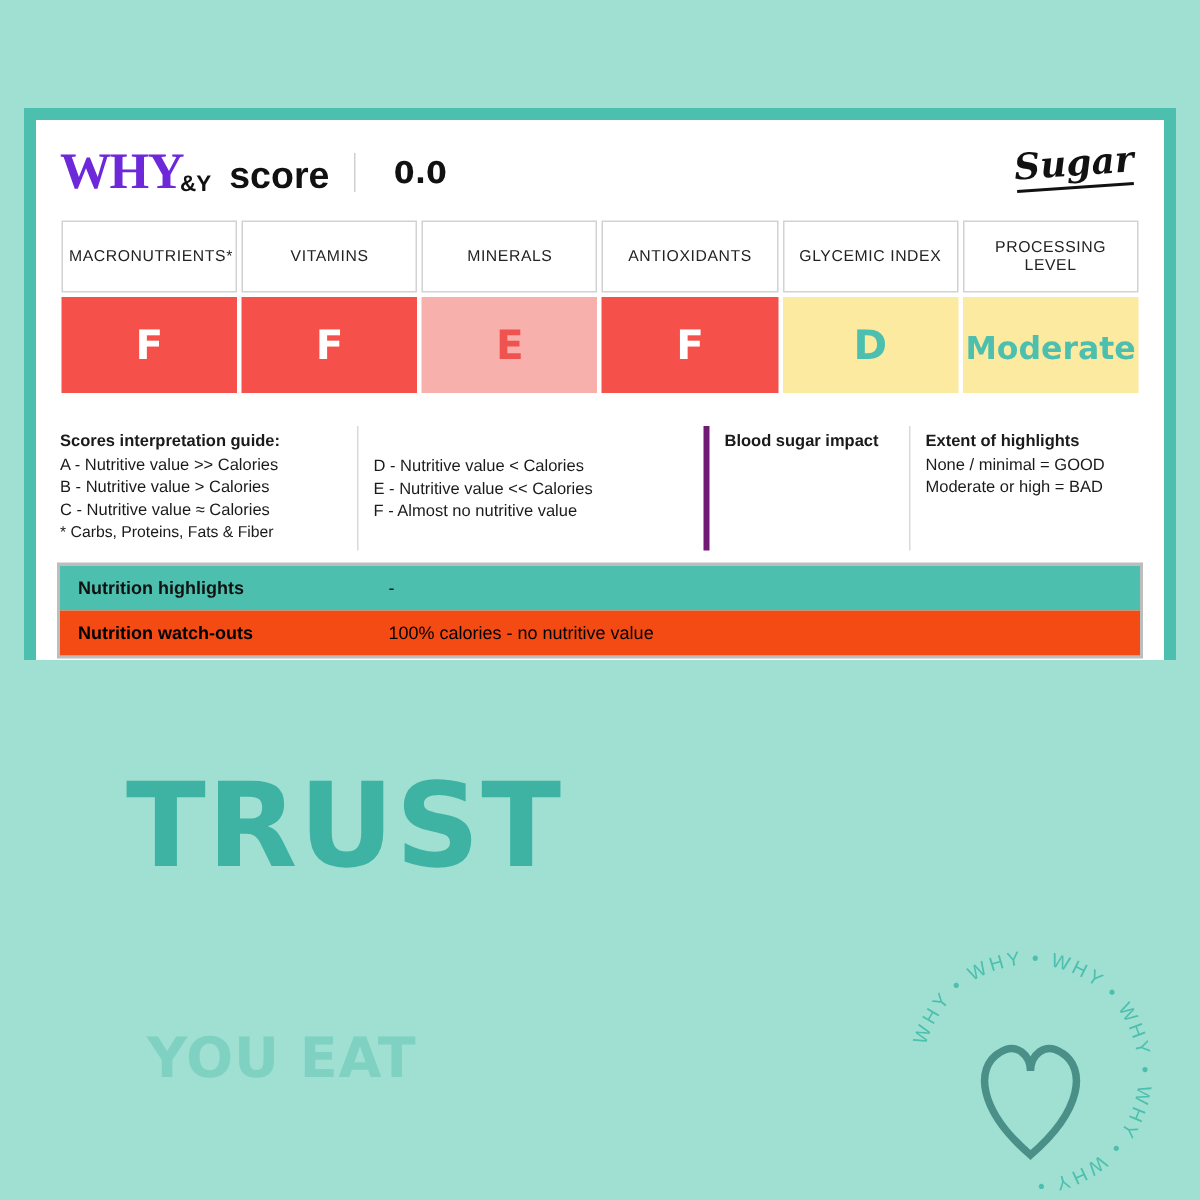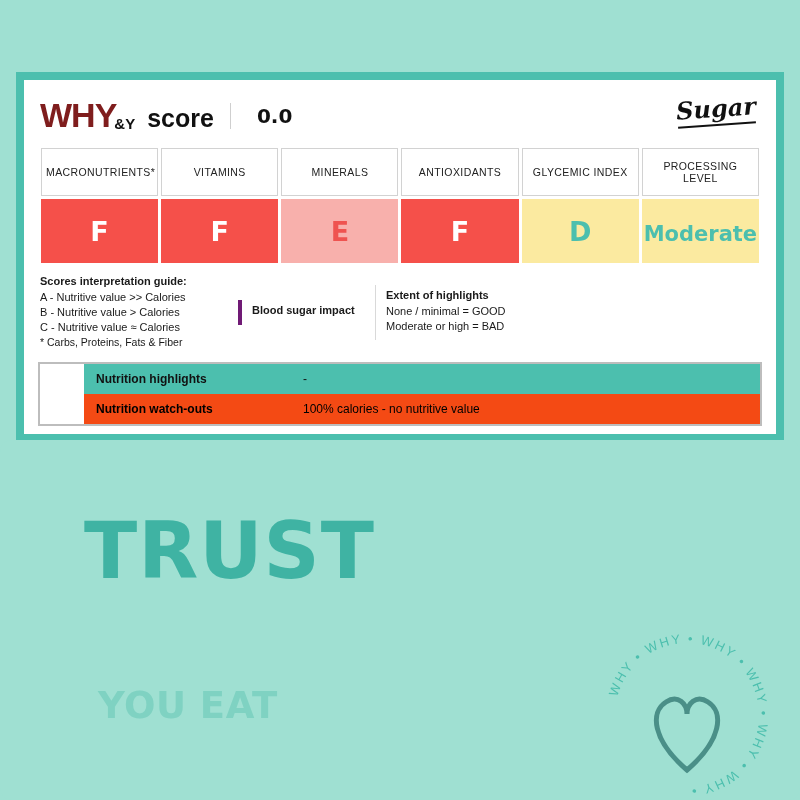--- a/index.html
+++ b/index.html
@@ -33,22 +33,22 @@
   }
   .logo {
     display: flex;
     align-items: baseline;
     font-weight: bold;
   }
   .logo .why {
     font-size: 34px;
     letter-spacing: -1px;
     font-weight: 900;
-    color: #7f1d1d;
-    font-family: Liberation Sans, sans-serif;
+    color: #6d28d9;
+    font-family: Liberation Serif, serif;
     text-align: center;
   }
   .logo .amp {
     font-size: 15px;
     font-weight: 900;
     color: #111;
     margin-left: -2px;
     align-self: flex-end;
     position: relative;
     top: -3px;
@@ -116,24 +116,23 @@
     font-family: "DejaVu Sans", sans-serif;
   }
   .g-red   { background: #f5504a; color: #ffffff; }
   .g-pink  { background: #f8b0ac; color: #ef5350; }
   .g-yellow{ background: #fbeaa0; color: #4cbfae; }
   .g-yellow .mod { font-size: 21px; }
 
   
   .notes {
     display: flex;
-    margin-top: 5px;
+    margin-top: 19px;
     font-size: 11px;
     color: #1a1a1a;
-    align-items: center;
   }
   .note-col { padding: 4px 8px 6px 2px; }
   .note-col.b1 { width: 200px; }
   .note-col.b2 { width: 231px; border-left: 1px solid #d9d9d9; padding-left: 10px; }
   .note-col.b3 { width: 137px; border-left: 4px solid #701a75; padding-left: 10px; }
   .note-col.b4 { flex: 1; border-left: 1px solid #d9d9d9; padding-left: 10px; }
   .note-title { font-weight: bold; margin-bottom: 3px; font-size: 11px; }
   .note-line { line-height: 15px; }
   .note-foot { font-size: 10.5px; margin-top: 1px; }
 
@@ -148,21 +147,21 @@
   .bar .label {
     width: 215px;
     font-weight: bold;
     padding-left: 12px;
     color: #111;
   }
   .bar .value { padding-left: 4px; color: #111; }
   .bar-green { background: #4cbfae; }
   .bar-orange { background: #f44a14; }
   .bar-orange .label, .bar-orange .value { color: #000000; }
-  .bars-frame { border: 2px solid #bdbdbd; padding-left: 44px; }
+  .bars-frame { border: 2px solid #bdbdbd; }
 
   
   .bottom {
     position: absolute;
     left: 0; top: 440px;
     width: 800px; height: 360px;
     background: #9fe0d2;
     border-radius: 12px;
   }
   .trust {
@@ -242,20 +241,25 @@
         </table>
 
       <div class="notes">
         <div class="note-col b1">
           <div class="note-title">Scores interpretation guide:</div>
           <div class="note-line">A - Nutritive value &gt;&gt; Calories</div>
           <div class="note-line">B - Nutritive value &gt; Calories</div>
           <div class="note-line">C - Nutritive value ≈ Calories</div>
           <div class="note-foot">* Carbs, Proteins, Fats &amp; Fiber</div>
         </div>
+        <div class="note-col b2">
+          <div class="note-line" style="margin-top:16px">D - Nutritive value &lt; Calories</div>
+          <div class="note-line">E - Nutritive value &lt;&lt; Calories</div>
+          <div class="note-line">F - Almost no nutritive value</div>
+        </div>
         <div class="note-col b3">
           <div class="note-title">Blood sugar impact</div>
         </div>
         <div class="note-col b4">
           <div class="note-title">Extent of highlights</div>
           <div class="note-line">None / minimal = GOOD</div>
           <div class="note-line">Moderate or high = BAD</div>
         </div>
       </div>
 

